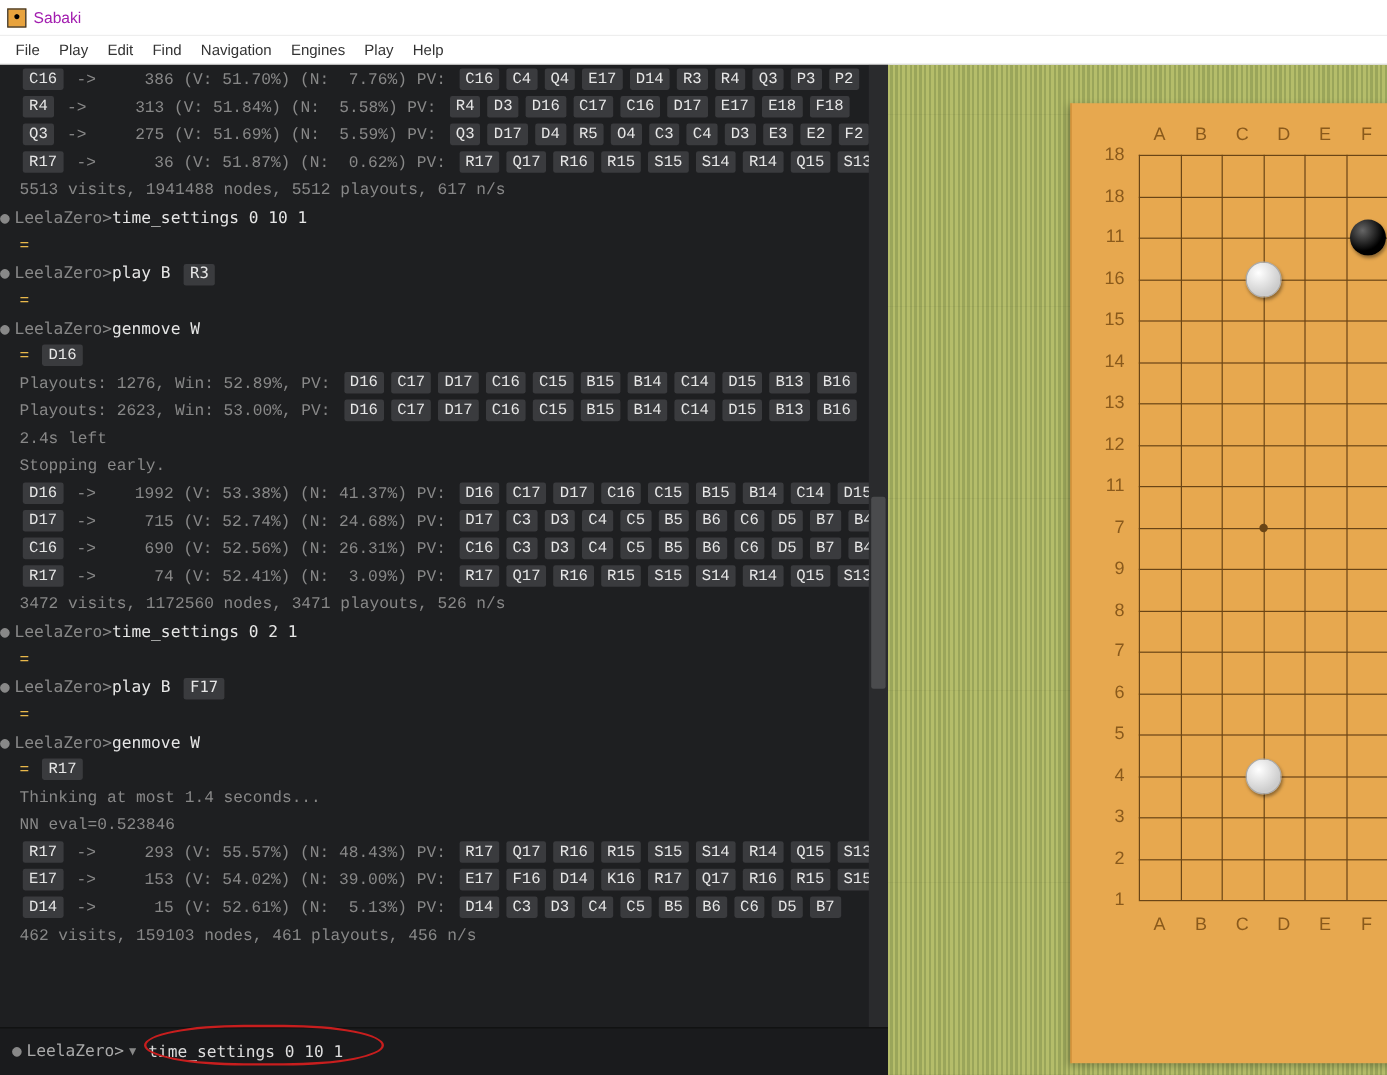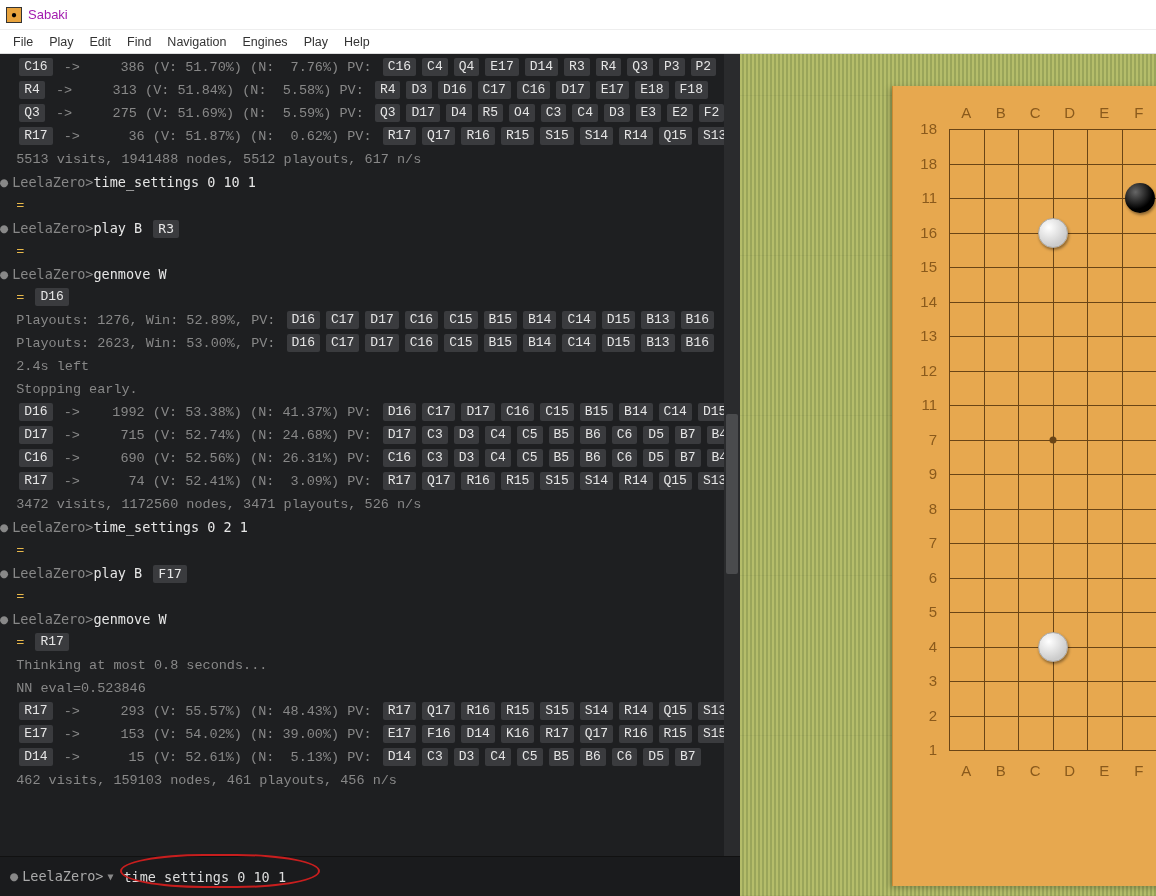--- a/index.html
+++ b/index.html
@@ -86,21 +86,21 @@
         <div class="ln">  <span class="chip">D17</span> -&gt;     715 (V: 52.74%) (N: 24.68%) PV: <span class="chip">D17</span><span class="chip">C3</span><span class="chip">D3</span><span class="chip">C4</span><span class="chip">C5</span><span class="chip">B5</span><span class="chip">B6</span><span class="chip">C6</span><span class="chip">D5</span><span class="chip">B7</span><span class="chip">B4</span></div>
         <div class="ln">  <span class="chip">C16</span> -&gt;     690 (V: 52.56%) (N: 26.31%) PV: <span class="chip">C16</span><span class="chip">C3</span><span class="chip">D3</span><span class="chip">C4</span><span class="chip">C5</span><span class="chip">B5</span><span class="chip">B6</span><span class="chip">C6</span><span class="chip">D5</span><span class="chip">B7</span><span class="chip">B4</span></div>
         <div class="ln">  <span class="chip">R17</span> -&gt;      74 (V: 52.41%) (N:  3.09%) PV: <span class="chip">R17</span><span class="chip">Q17</span><span class="chip">R16</span><span class="chip">R15</span><span class="chip">S15</span><span class="chip">S14</span><span class="chip">R14</span><span class="chip">Q15</span><span class="chip">S13</span></div>
         <div class="ln">  3472 visits, 1172560 nodes, 3471 playouts, 526 n/s</div>
         <div class="ln prompt-row mg"><span class="bullet">●</span> <span>LeelaZero&gt;</span> <span class="wht">time_settings 0 2 1</span></div>
         <div class="ln">  <span class="yel">=</span></div>
         <div class="ln prompt-row mg"><span class="bullet">●</span> <span>LeelaZero&gt;</span> <span class="wht">play B </span> <span class="chip">F17</span></div>
         <div class="ln">  <span class="yel">=</span></div>
         <div class="ln prompt-row mg"><span class="bullet">●</span> <span>LeelaZero&gt;</span> <span class="wht">genmove W</span></div>
         <div class="ln">  <span class="yel">= </span><span class="chip">R17</span></div>
-        <div class="ln">  Thinking at most 0.8 seconds...</div>
+        <div class="ln">  Thinking at most 1.4 seconds...</div>
         <div class="ln">  NN eval=0.523846</div>
         <div class="ln">  <span class="chip">R17</span> -&gt;     293 (V: 55.57%) (N: 48.43%) PV: <span class="chip">R17</span><span class="chip">Q17</span><span class="chip">R16</span><span class="chip">R15</span><span class="chip">S15</span><span class="chip">S14</span><span class="chip">R14</span><span class="chip">Q15</span><span class="chip">S13</span></div>
         <div class="ln">  <span class="chip">E17</span> -&gt;     153 (V: 54.02%) (N: 39.00%) PV: <span class="chip">E17</span><span class="chip">F16</span><span class="chip">D14</span><span class="chip">K16</span><span class="chip">R17</span><span class="chip">Q17</span><span class="chip">R16</span><span class="chip">R15</span><span class="chip">S15</span></div>
         <div class="ln">  <span class="chip">D14</span> -&gt;      15 (V: 52.61%) (N:  5.13%) PV: <span class="chip">D14</span><span class="chip">C3</span><span class="chip">D3</span><span class="chip">C4</span><span class="chip">C5</span><span class="chip">B5</span><span class="chip">B6</span><span class="chip">C6</span><span class="chip">D5</span><span class="chip">B7</span></div>
         <div class="ln">  462 visits, 159103 nodes, 461 playouts, 456 n/s</div>
       </div>
     <div class="scrollbar-v">
         <div class="thumb"></div>
       </div>
     <div class="bottombar">

